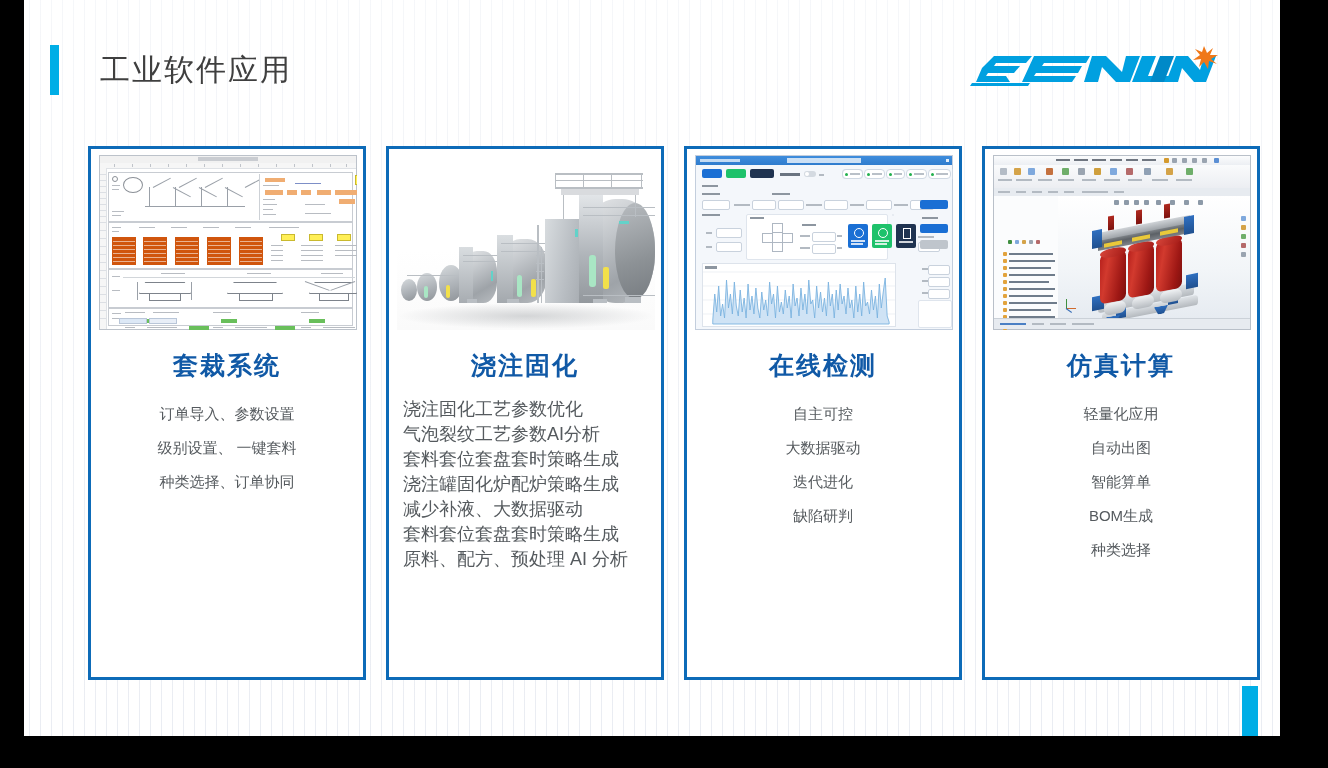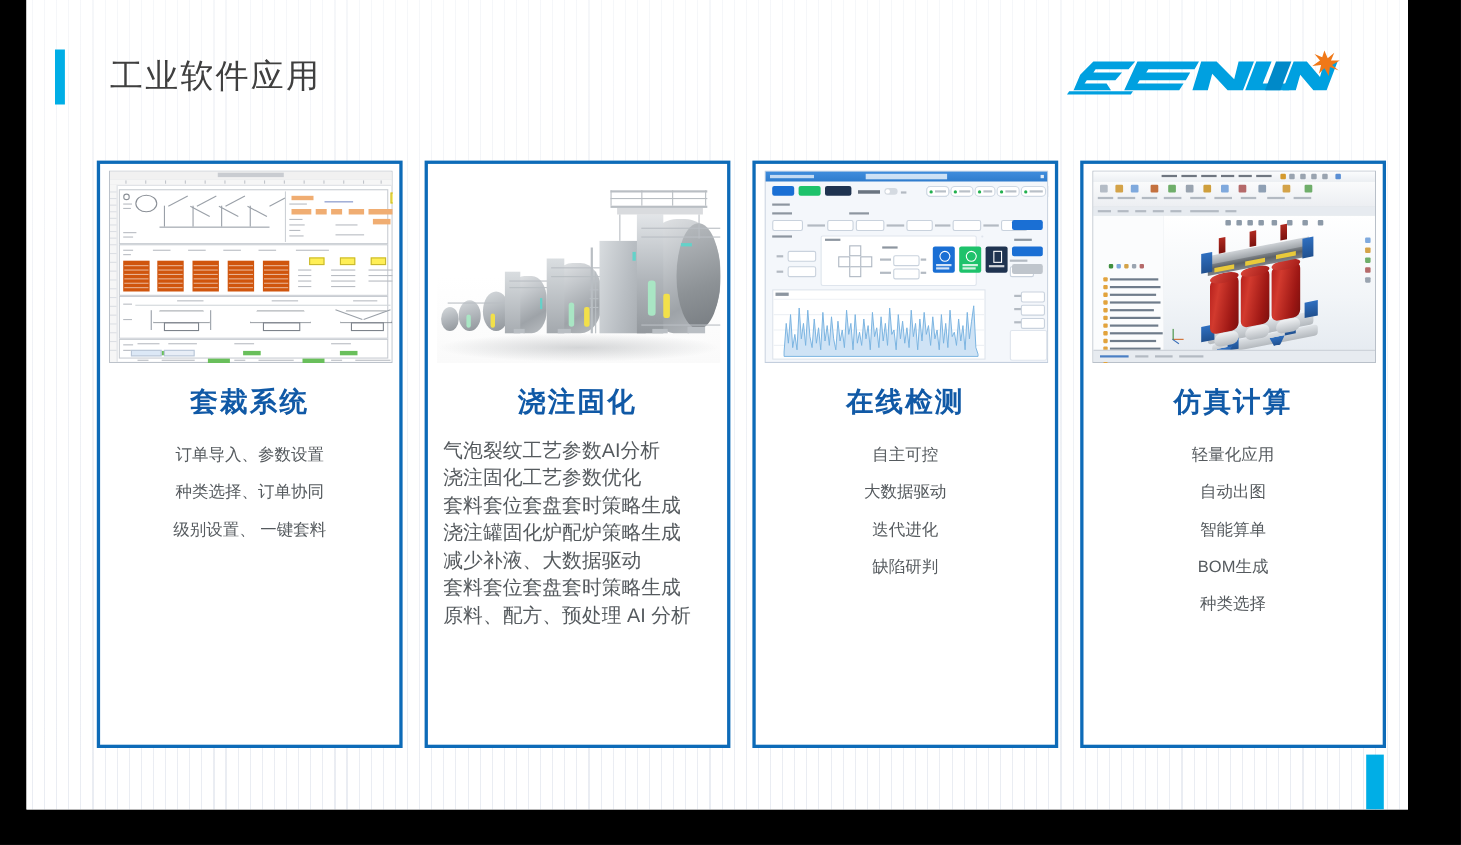--- a/index.html
+++ b/index.html
@@ -388,22 +388,22 @@
           <div class="gtxt" style="left:214px;top:18px;width:32px"></div>
 
           <div class="ss-tab" style="left:10px;bottom:1px;width:26px;background:#dce8f6"></div>
           <div class="ss-tab" style="left:40px;bottom:1px;width:26px"></div>
         </div>
       </div>
     </div>
     <div class="card-title">套裁系统</div>
     <div class="card-list centered">
       <div class="ln">订单导入、参数设置</div>
+      <div class="ln">级别设置、 一键套料</div>
       <div class="ln">种类选择、订单协同</div>
-      <div class="ln">级别设置、 一键套料</div>
     </div>
   </div>
 
   <div class="card" id="card-1">
     <div class="thumb">
       <div class="auto">
         <div class="shadow" style="left:0;top:148px;width:258px;height:26px"></div>
 
         <div class="vessel gmet2" style="left:4px;top:124px;width:16px;height:22px"></div>
         <div class="vessel gmet2" style="left:20px;top:118px;width:20px;height:28px"></div>
@@ -459,22 +459,22 @@
         <div class="cyn" style="left:178px;top:74px;width:3px;height:8px"></div>
 
         <div class="rail" style="left:196px;top:144px;width:14px;height:4px"></div>
         <div class="rail" style="left:228px;top:142px;width:16px;height:6px"></div>
         <div class="rail" style="left:110px;top:144px;width:12px;height:4px"></div>
         <div class="rail" style="left:70px;top:144px;width:10px;height:4px"></div>
       </div>
     </div>
     <div class="card-title">浇注固化</div>
     <div class="card-list">
+      <div class="ln">浇注固化工艺参数优化</div>
       <div class="ln">气泡裂纹工艺参数AI分析</div>
-      <div class="ln">浇注固化工艺参数优化</div>
       <div class="ln">套料套位套盘套时策略生成</div>
       <div class="ln">浇注罐固化炉配炉策略生成</div>
       <div class="ln">减少补液、大数据驱动</div>
       <div class="ln">套料套位套盘套时策略生成</div>
       <div class="ln">原料、配方、预处理 AI 分析</div>
     </div>
   </div>
 
   <div class="card" id="card-2">
     <div class="thumb">

